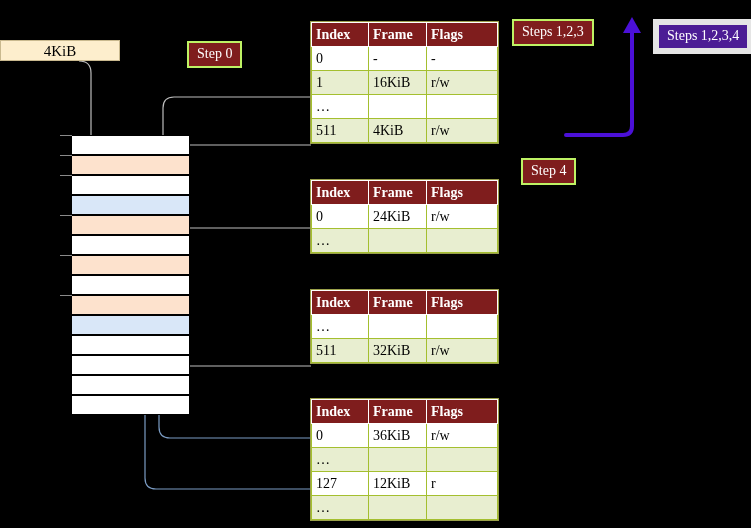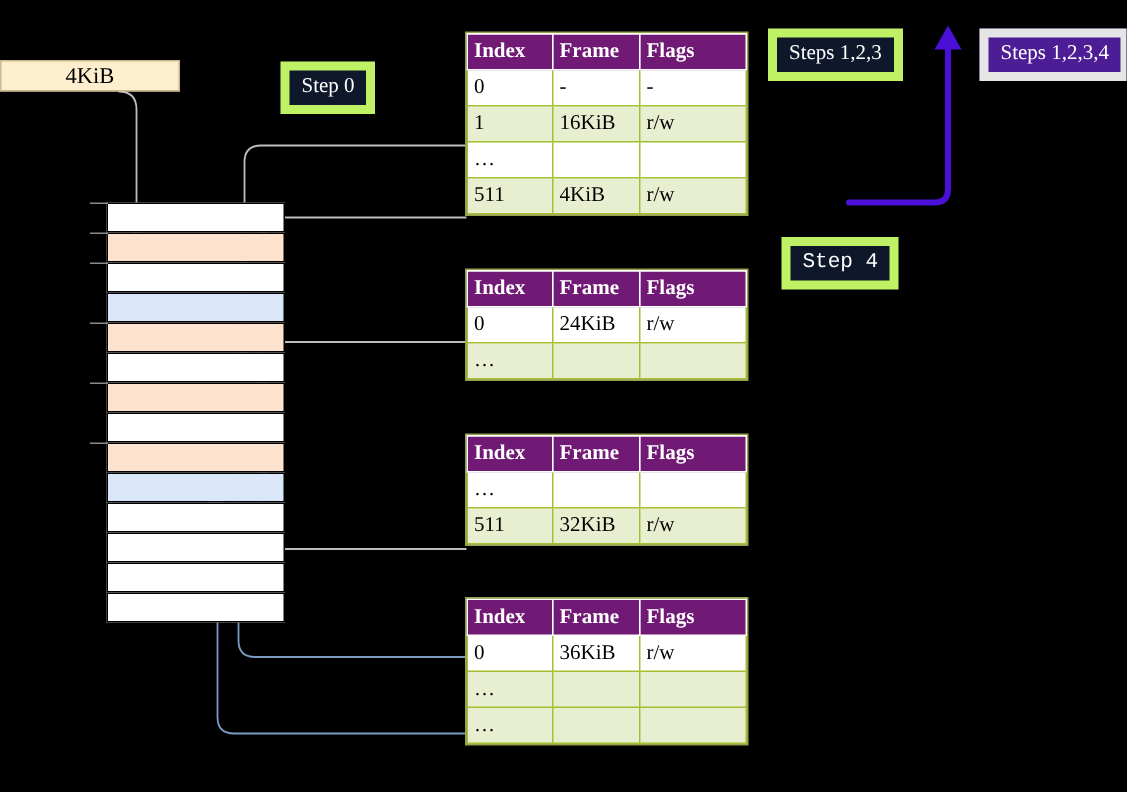--- a/index.html
+++ b/index.html
@@ -16,40 +16,40 @@
     background:#fdeecd;border:1px solid #c9b98f;
     font-size:15px;line-height:20px;text-align:center;color:#000;
   }
 
   
   .badge{
     position:absolute;box-sizing:border-box;
     font-size:14px;line-height:18px;padding:2px 8px 3px 8px;
     color:#ffffff;white-space:nowrap;
   }
-  .badge.red{background:#0f172a;border:6px solid #bef264;}
+  .badge.red{background:#7f1d1d;border:2px solid #bef264;}
   .badge.blue{background:#4c1d95;border:6px solid #e5e5e5;}
 
   
   .ptable{
     position:absolute;box-sizing:border-box;
     border-collapse:collapse;border-spacing:0;
     background:#ffffff;
     outline:1px solid #9aa04a;
   }
   .ptable td,.ptable th{
     box-sizing:border-box;
     border:1px solid #a4bf2f;
     padding:1px 4px 2px 4px;
     font-size:14px;line-height:19px;
     height:24px;vertical-align:middle;
     text-align:left;font-weight:normal;color:#000;
   }
   .ptable th{
-    background:#701a75;color:#ffffff;font-weight:bold;
+    background:#7f1d1d;color:#ffffff;font-weight:bold;
     border-color:#ffffff;
   }
   .ptable tr.alt td{background:#e8eed0;}
   .ptable tr.plain td{background:#ffffff;}
   .ptable td.hl{background:#ffff9e;}
   .c-index{width:57px;}
   .c-frame{width:58px;}
   .c-flags{width:71px;}
 
   
@@ -126,21 +126,21 @@
   <div class="tick" style="left:60px;top:135px;width:12px;"></div>
   <div class="tick" style="left:60px;top:155px;width:12px;"></div>
   <div class="tick" style="left:60px;top:175px;width:12px;"></div>
   <div class="tick" style="left:60px;top:215px;width:12px;"></div>
   <div class="tick" style="left:60px;top:255px;width:12px;"></div>
   <div class="tick" style="left:60px;top:295px;width:12px;"></div>
 
   <div class="badge red" style="left:187px;top:41px;">Step 0</div>
   <div class="badge red" style="left:512px;top:19px;">Steps 1,2,3</div>
   <div class="badge blue" style="left:653px;top:19px;">Steps 1,2,3,4</div>
-  <div class="badge red" style="left:521px;top:158px;font-family:Liberation Mono, monospace;">Step 4</div>
+  <div class="badge red" style="left:521px;top:158px;">Step 4</div>
 
   <table class="ptable" style="left:311px;top:22px;">
     <tbody>
         <tr>
       <th class="c-index">Index</th>
       <th class="c-frame">Frame</th>
       <th class="c-flags">Flags</th>
     </tr>
     <tr class="plain">
       <td>0</td>
@@ -215,20 +215,25 @@
     <tr class="plain">
       <td>0</td>
       <td>36KiB</td>
       <td>r/w</td>
     </tr>
     <tr class="alt">
       <td>…</td>
       <td></td>
       <td></td>
     </tr>
+    <tr class="plain">
+      <td>127</td>
+      <td>12KiB</td>
+      <td>r</td>
+    </tr>
     <tr class="alt">
       <td>…</td>
       <td></td>
       <td></td>
     </tr>
   </tbody>
     </table>
 
 </div>
 

